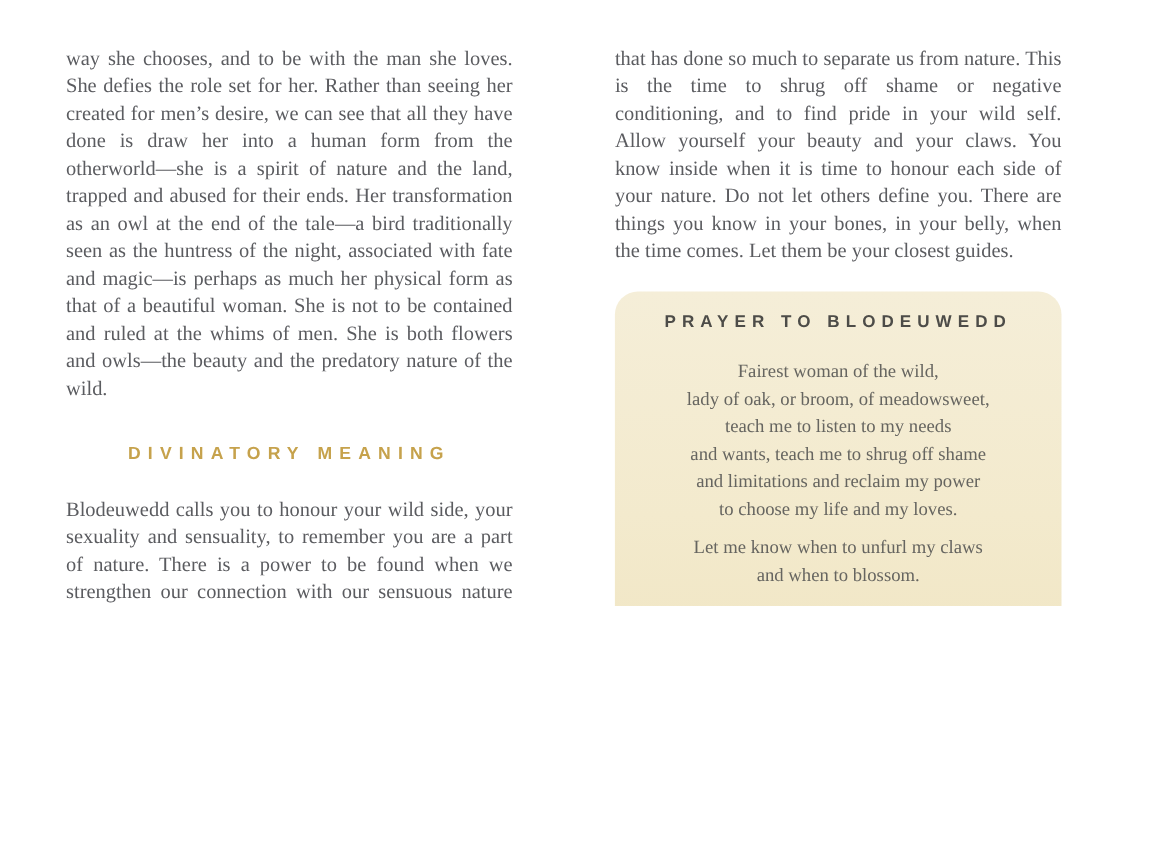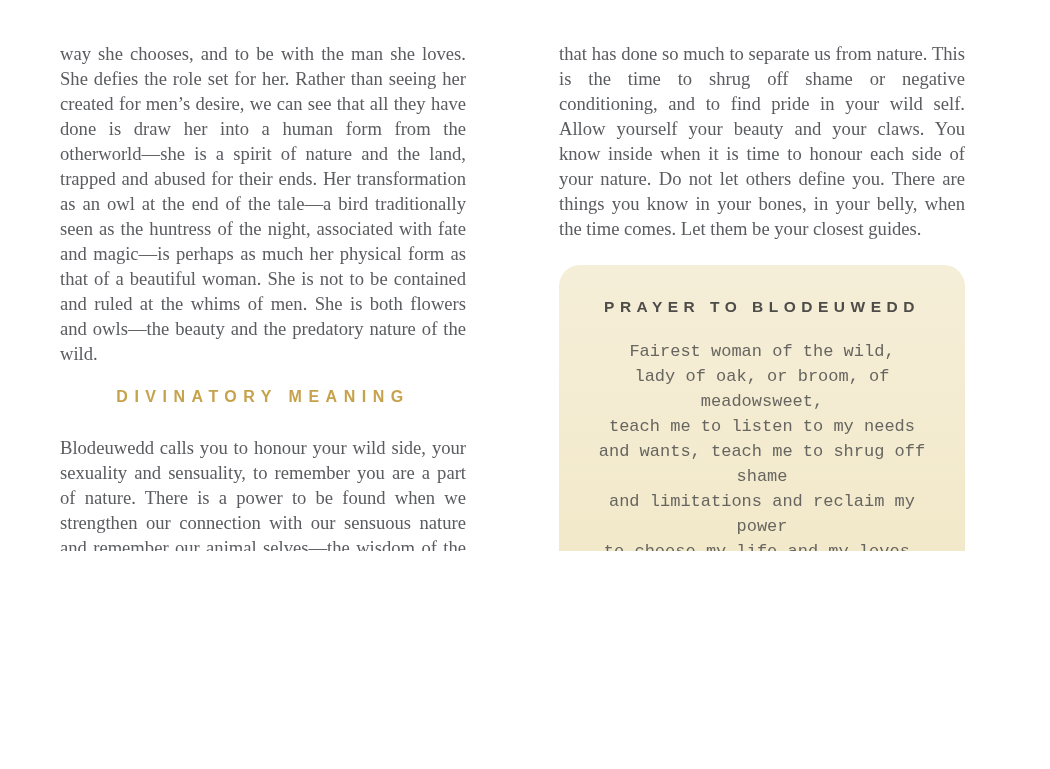--- a/index.html
+++ b/index.html
@@ -28,51 +28,51 @@
     padding: 0;
     font-family: "Liberation Serif", "DejaVu Serif", serif;
     font-size: 18.6px;
     line-height: 25px;
     text-align: justify;
     color: #5b5c60;
   }
   .first-para { padding-top: 41px; }
 
   .section-heading {
-    margin: 22px 0 29px 0;
+    margin: 38px 0 29px 0;
     font-family: "Liberation Sans", "DejaVu Sans", sans-serif;
     font-size: 16px;
     font-weight: 600;
     letter-spacing: 6.5px;
     text-align: center;
     color: #c6a24c;
     white-space: nowrap;
   }
 
   .prayer-box {
     margin-top: 24px;
     width: 406px;
     box-sizing: border-box;
     border-radius: 21px;
     background: linear-gradient(180deg, #f5eed8 0%, #f3eacd 55%, #f0e5c2 100%);
-    padding: 33px 28px 40px 28px;
+    padding: 19px 28px 40px 28px;
   }
   .prayer-heading {
     margin: 0 0 23px 0;
     font-family: "Liberation Sans", "DejaVu Sans", sans-serif;
     font-size: 15.5px;
     font-weight: 600;
     letter-spacing: 5.5px;
     text-align: center;
     color: #4d4c48;
     white-space: nowrap;
   }
   .stanza {
     margin: 0 0 10px 0;
-    font-family: Liberation Mono, monospace;
+    font-family: Liberation Serif, serif;
     font-size: 17px;
     line-height: 25px;
     text-align: center;
     color: #666560;
     white-space: pre-line;
   }
   .stanza:last-child { margin-bottom: 0; }
 
   .page-number {
     position: absolute;
@@ -101,19 +101,21 @@
     <p class="body-para first-para">that has done so much to separate us from nature. This is the time to shrug off shame or negative conditioning, and to find pride in your wild self. Allow yourself your beauty and your claws. You know inside when it is time to honour each side of your nature. Do not let others define you. There are things you know in your bones, in your belly, when the time comes. Let them be your closest guides.</p>
 
     <div class="prayer-box">
       <h3 class="prayer-heading">PRAYER TO BLODEUWEDD</h3>
       <p class="stanza">Fairest woman of the wild,
 lady of oak, or broom, of meadowsweet,
 teach me to listen to my needs
 and wants, teach me to shrug off shame
 and limitations and reclaim my power
 to choose my life and my loves.</p>
+      <p class="stanza">Let me know when to unfurl my claws
+and when to blossom.</p>
       <p class="stanza">Help me remember I need obey no one
 but my own nature.</p>
     </div>
 
   </div>
 
 </div>
 
 </body></html>

